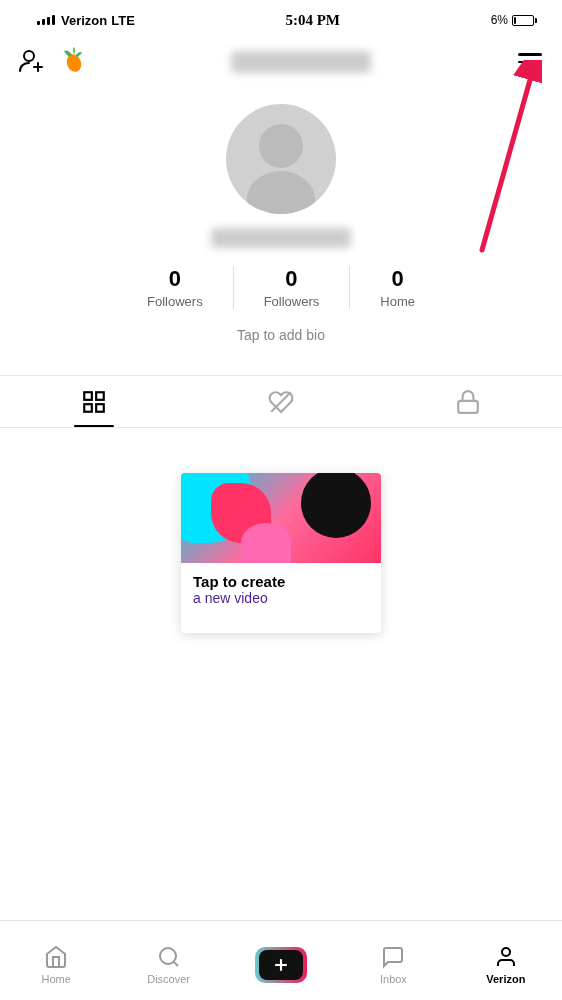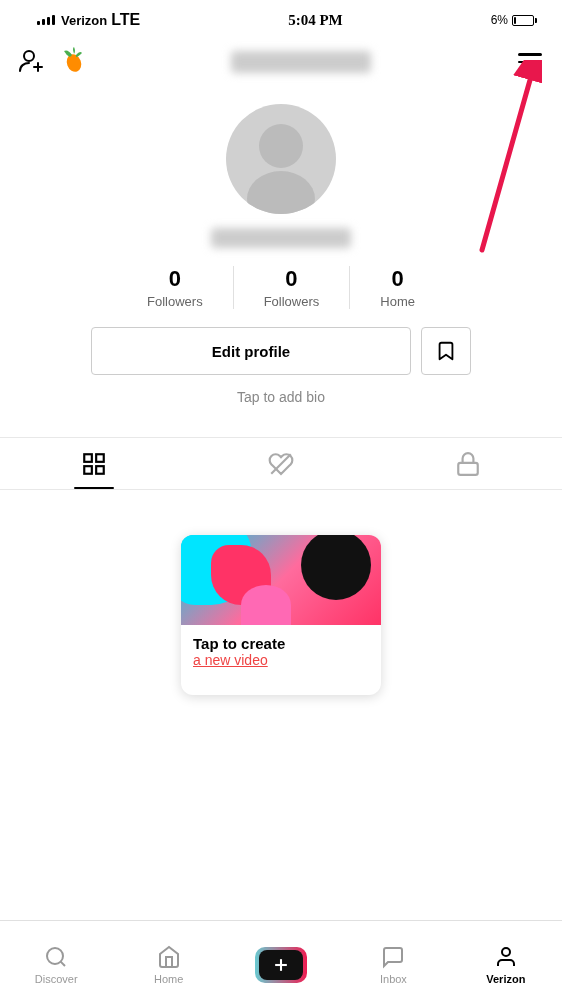--- a/index.html
+++ b/index.html
@@ -264,21 +264,21 @@
       justify-content: center;
       height: 250px;
       position: relative;
     }
 
     
     .create-card {
       width: 200px;
       height: 160px;
       background: #fff;
-      border-radius: 12px;
+      border-radius: 4px;
       box-shadow: 0 2px 12px rgba(0,0,0,0.15);
       overflow: hidden;
       display: flex;
       flex-direction: column;
       position: relative;
     }
     .create-card-art {
       width: 100%;
       height: 90px;
       background: linear-gradient(135deg, #00d4e8 0%, #ff6b9d 50%, #ff3366 100%);
@@ -317,22 +317,21 @@
       padding: 10px 12px 8px;
       background: #fff;
     }
     .create-card-title {
       font-size: 15px;
       font-weight: 700;
       color: #000;
     }
     .create-card-subtitle {
       font-size: 14px;
-      color: #ef4444;
-      text-decoration: underline;
+      color: #4c1d95;
     }
 
     
     .arrow-overlay {
       position: absolute;
       top: 60px;
       right: 20px;
       pointer-events: none;
     }
 
@@ -391,21 +390,21 @@
       width: 44px;
       height: 30px;
       border-radius: 8px;
       display: flex;
       align-items: center;
       justify-content: center;
     }
 
     
     .lte-label {
-      font-size: 16px;
+      font-size: 13px;
       font-weight: 700;
     }
   </style>
 </head>
 <body>
 
 <div class="status-bar">
   <div class="status-left">
     <div class="signal-bars">
       <div class="signal-bar" style="height:4px;"></div>
@@ -486,28 +485,20 @@
     <div class="stat-item">
       <span class="stat-number">0</span>
       <span class="stat-label">Followers</span>
     </div>
     <div class="stat-item">
       <span class="stat-number">0</span>
       <span class="stat-label">Home</span>
     </div>
   </div>
 
-  <div class="action-buttons">
-    <button class="edit-profile-btn">Edit profile</button>
-    <button class="bookmark-btn">
-      <svg width="22" height="22" viewBox="0 0 24 24" fill="none" stroke="#000" stroke-width="2" stroke-linecap="round" stroke-linejoin="round">
-        <path d="M19 21l-7-5-7 5V5a2 2 0 0 1 2-2h10a2 2 0 0 1 2 2z"></path>
-      </svg>
-    </button>
-  </div>
 
   <span class="bio-text">Tap to add bio</span>
 </div>
 
 <div class="divider"></div>
 
 <div class="tabs-row">
   <div class="tab-item active">
     <svg width="26" height="26" viewBox="0 0 24 24" fill="none" stroke="#000" stroke-width="2">
       <rect x="3" y="3" width="7" height="7"></rect>
@@ -541,31 +532,31 @@
     <div class="create-card-text">
       <div class="create-card-title">Tap to create</div>
       <div class="create-card-subtitle">a new video</div>
     </div>
   </div>
 </div>
 
 <div class="bottom-nav">
   <div class="nav-item">
     <svg width="24" height="24" viewBox="0 0 24 24" fill="none" stroke="#999" stroke-width="2">
+      <path d="M3 9l9-7 9 7v11a2 2 0 0 1-2 2H5a2 2 0 0 1-2-2z"></path>
+      <polyline points="9 22 9 12 15 12 15 22"></polyline>
+    </svg>
+    <span class="nav-label">Home</span>
+  </div>
+  <div class="nav-item">
+    <svg width="24" height="24" viewBox="0 0 24 24" fill="none" stroke="#999" stroke-width="2">
       <circle cx="11" cy="11" r="8"></circle>
       <line x1="21" y1="21" x2="16.65" y2="16.65"></line>
     </svg>
     <span class="nav-label">Discover</span>
-  </div>
-  <div class="nav-item">
-    <svg width="24" height="24" viewBox="0 0 24 24" fill="none" stroke="#999" stroke-width="2">
-      <path d="M3 9l9-7 9 7v11a2 2 0 0 1-2 2H5a2 2 0 0 1-2-2z"></path>
-      <polyline points="9 22 9 12 15 12 15 22"></polyline>
-    </svg>
-    <span class="nav-label">Home</span>
   </div>
   <div class="nav-item">
     <div class="nav-plus">
       <div class="nav-plus-inner">
         <svg width="20" height="20" viewBox="0 0 24 24" fill="none" stroke="#fff" stroke-width="2.5">
           <line x1="12" y1="5" x2="12" y2="19"></line>
             <line x1="5" y1="12" x2="19" y2="12"></line>
         </svg>
       </div>
     </div>

